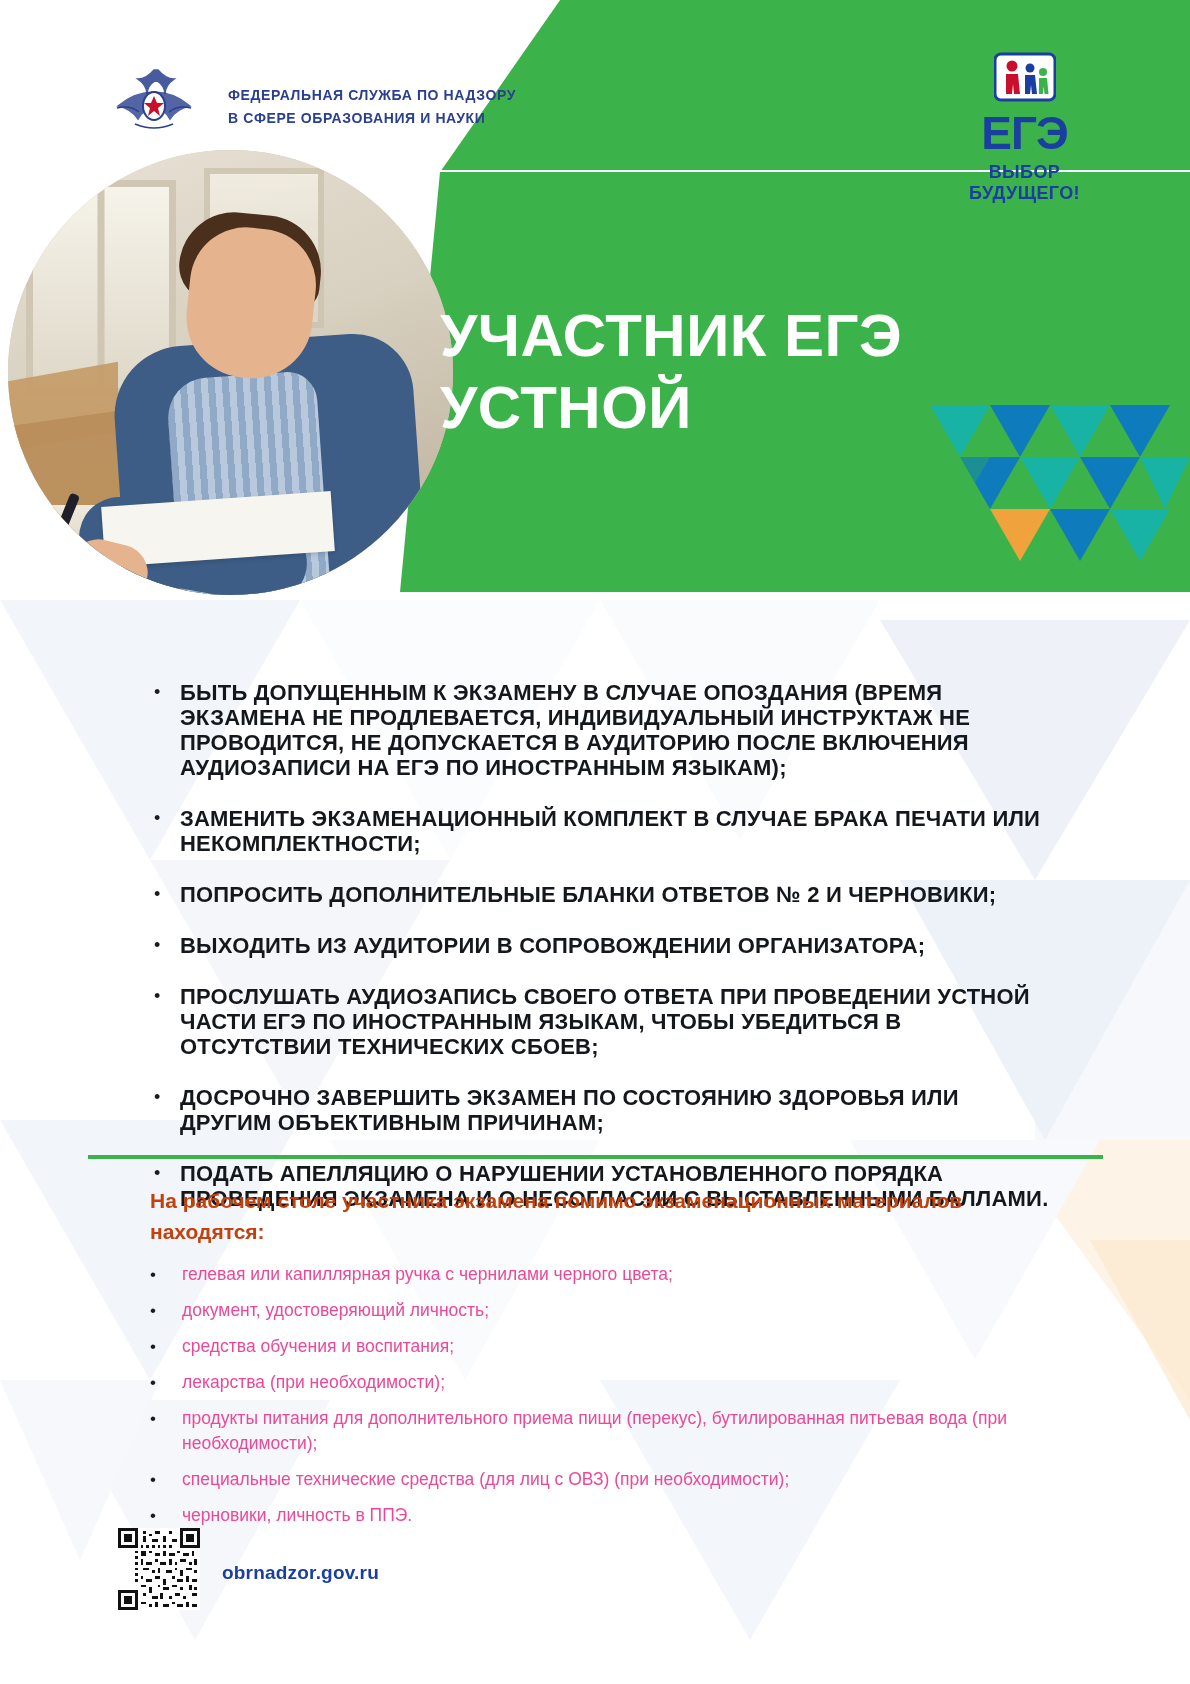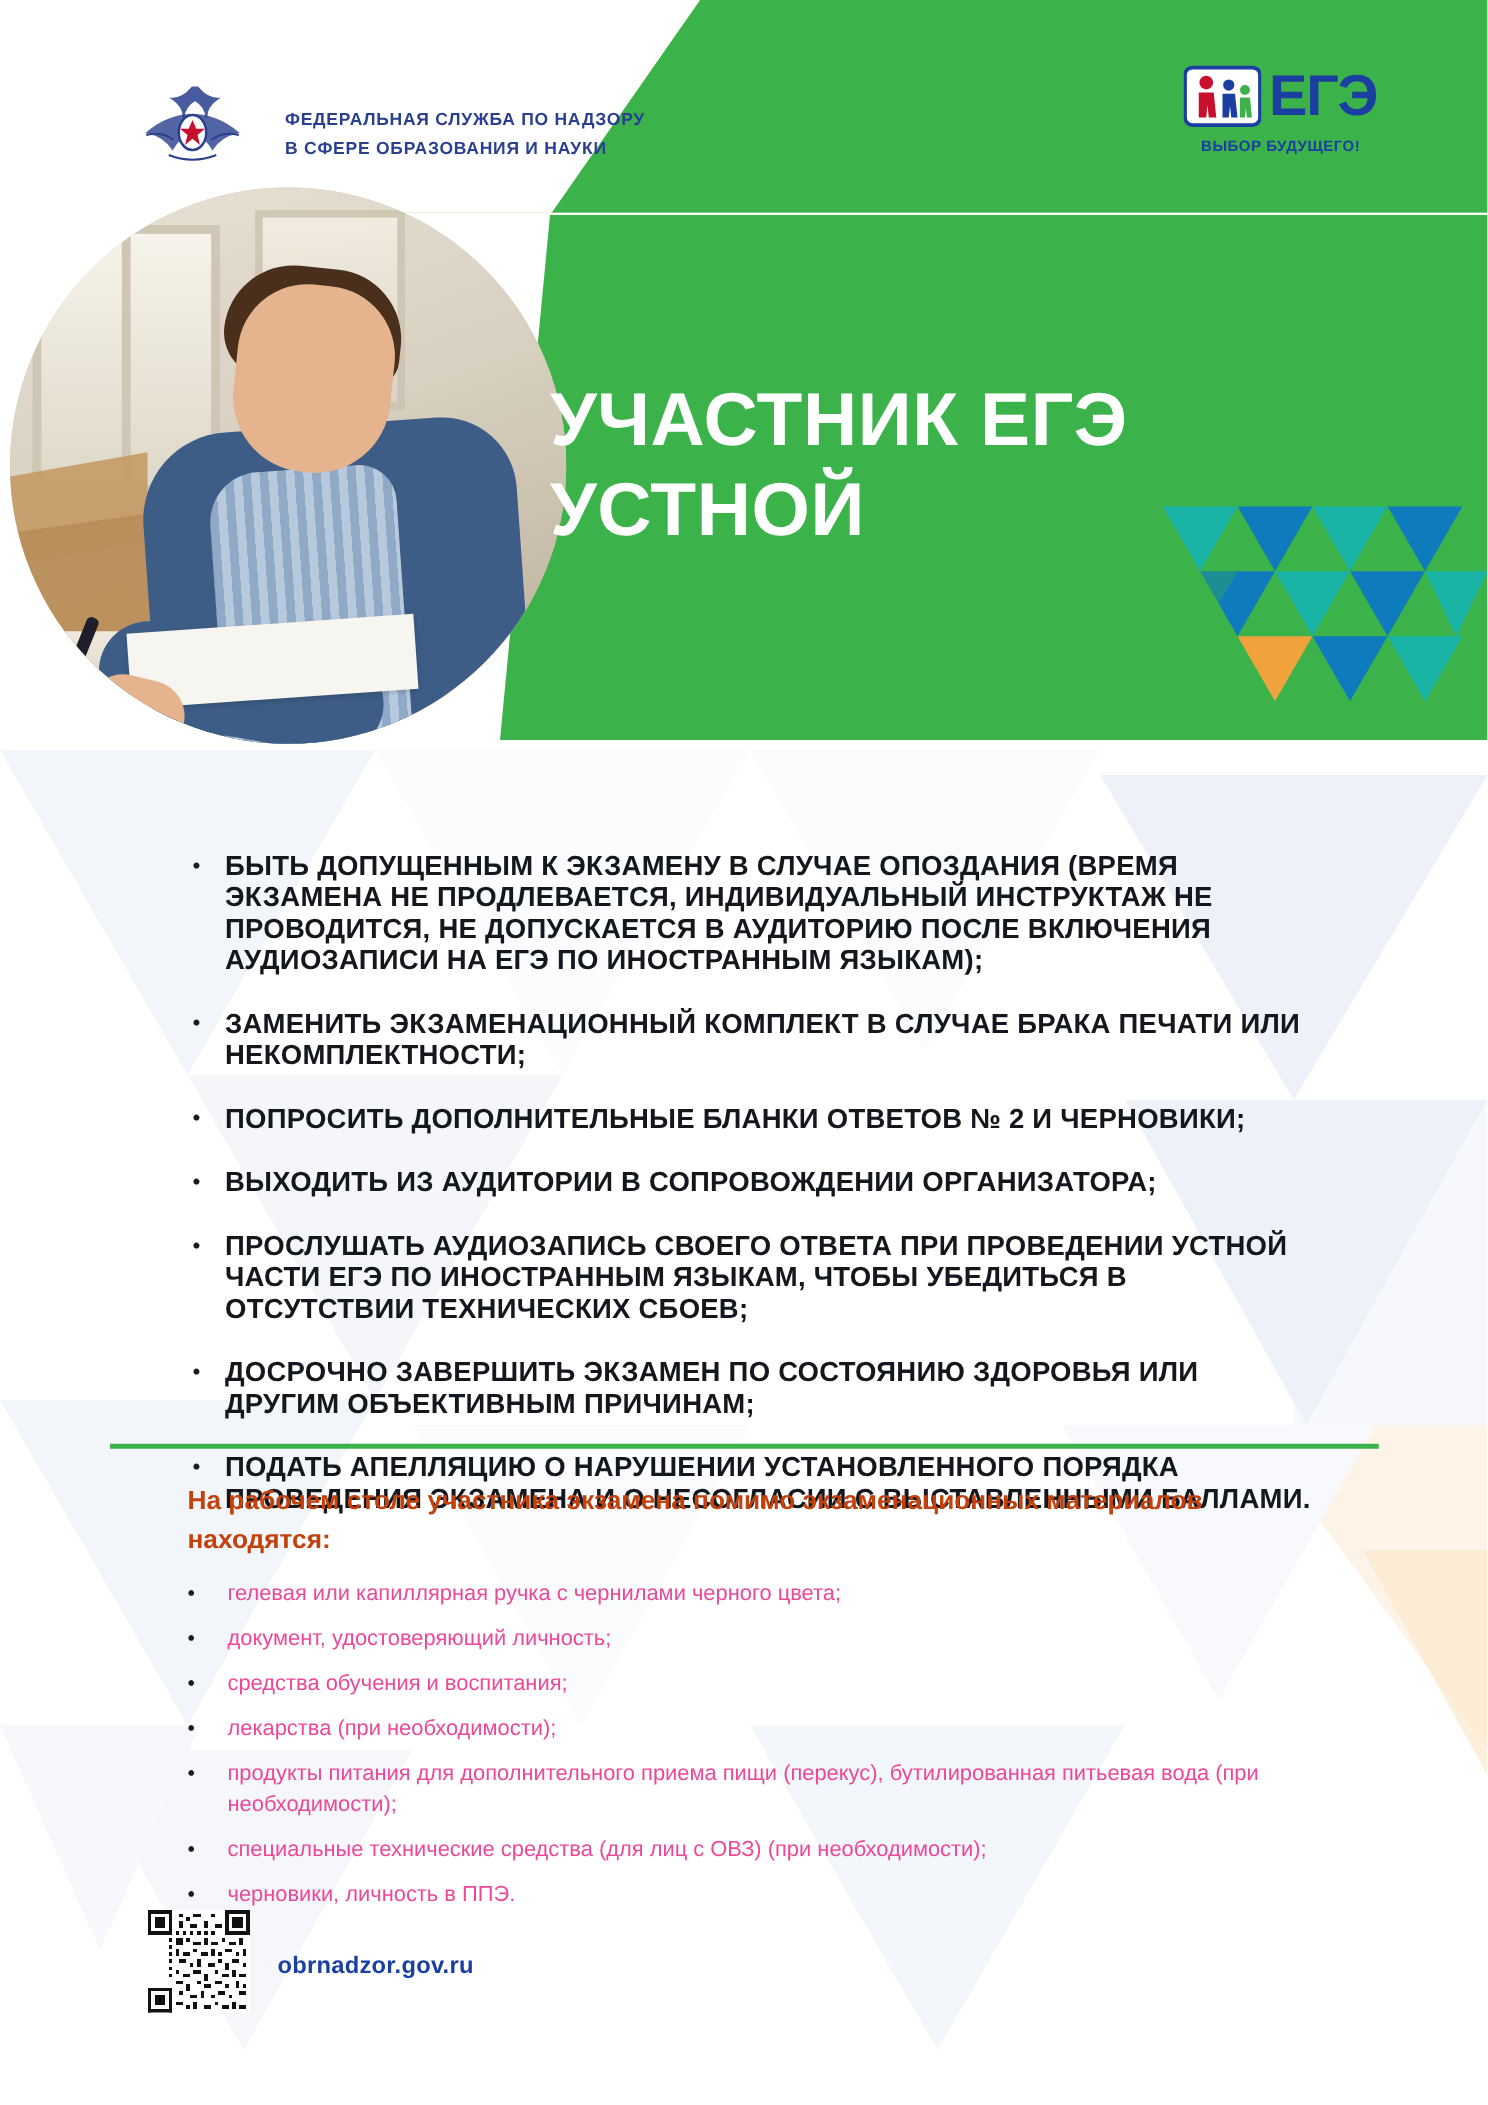--- a/index.html
+++ b/index.html
@@ -31,27 +31,27 @@
   }
   .rosobr-text {
     position: absolute; left: 228px; top: 84px;
     font-size: 14px; font-weight: bold; letter-spacing: 0.6px;
     line-height: 23px; color: #2a3f8f;
   }
   .ege-logo {
     position: absolute; right: 78px; top: 48px;
     width: 175px; text-align: center;
   }
-  .ege-mark { display: flex; align-items: center; justify-content: center; gap: 6px; }
+  .ege-mark { display: flex; align-items: center; justify-content: center; gap: 6px; flex-direction: column; }
   .ege-letters {
     font-size: 46px; font-weight: bold; color: #1a3fa0; letter-spacing: -1px;
     line-height: 46px;
   }
   .ege-sub {
-    margin-top: 6px; font-size: 12px; font-weight: bold; color: #1a3fa0;
+    margin-top: 6px; font-size: 18px; font-weight: bold; color: #1a3fa0;
     letter-spacing: 0.4px;
   }
 
   
   .photo-circle {
     position: absolute; left: 8px; top: 150px; width: 445px; height: 445px;
     border-radius: 50%;
     overflow: hidden;
     background: #cfc6b8;
     box-shadow: 0 0 0 0 rgba(0,0,0,0);

